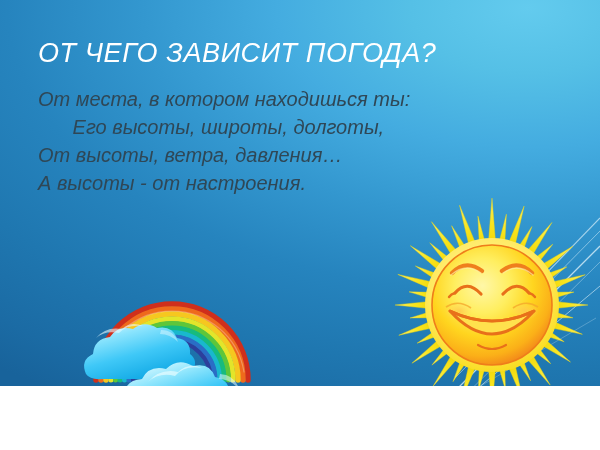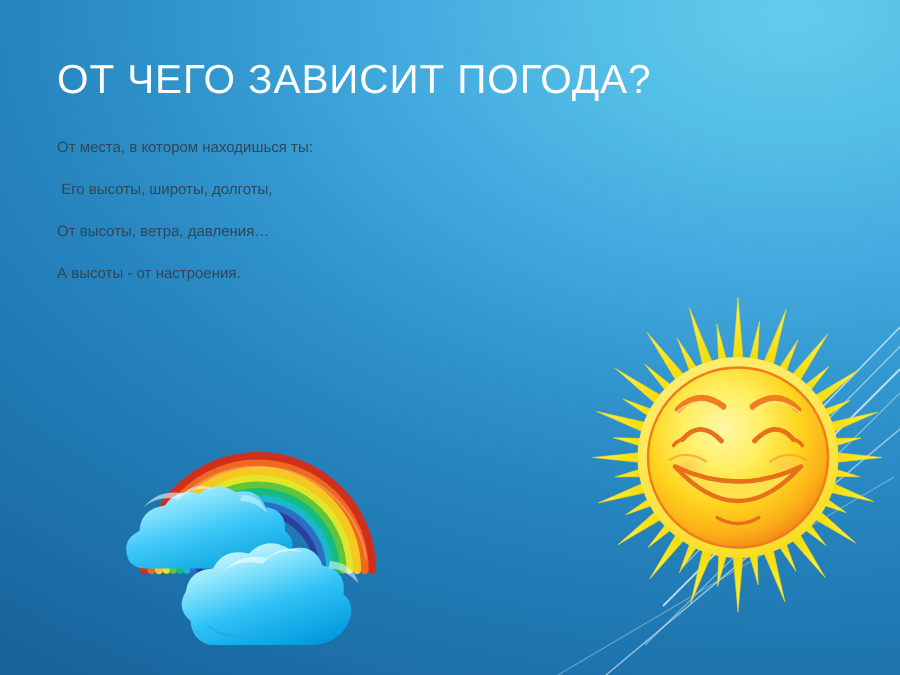--- a/index.html
+++ b/index.html
@@ -3,33 +3,34 @@
 <meta charset="utf-8">
 <style>
   html, body {
     margin: 0;
     padding: 0;
     background: #ffffff;
   }
   #slide {
     position: relative;
     width: 600px;
-    height: 450px;
+    height: 386px;
     overflow: hidden;
     font-family: "Liberation Sans", sans-serif;
     background:
       radial-gradient(ellipse 140% 120% at 88% 2%,
         #63cbee 0%,
         #55c0e6 14%,
         #44ace0 30%,
         #3397cf 46%,
         #2684be 62%,
         #1f77b0 78%,
         #1b6ba4 92%,
         #18639b 100%);
+    font-style: italic;
   }
 
   
   #text-block {
     position: absolute;
     left: 0;
     top: 0;
     width: 470px;
     z-index: 30;
   }
@@ -40,28 +41,28 @@
     font-size: 27px;
     line-height: 32px;
     letter-spacing: 0.6px;
     color: #ffffff;
     white-space: nowrap;
     font-weight: 400;
   }
   .body-line {
     position: absolute;
     left: 38px;
-    font-size: 10px;
+    font-size: 20px;
     line-height: 18px;
     color: #2f4756;
     white-space: pre;
     font-weight: 400;
   }
   #body-line-0 { top: 90px; }
-  #body-line-1 { top: 118px; }
+  #body-line-1 { top: 118px; margin-left: 29px; }
   #body-line-2 { top: 146px; }
   #body-line-3 { top: 174px; }
 
   
   #light-streaks {
     position: absolute;
     left: 0; top: 0;
     width: 600px; height: 450px;
     z-index: 12;
     pointer-events: none;

